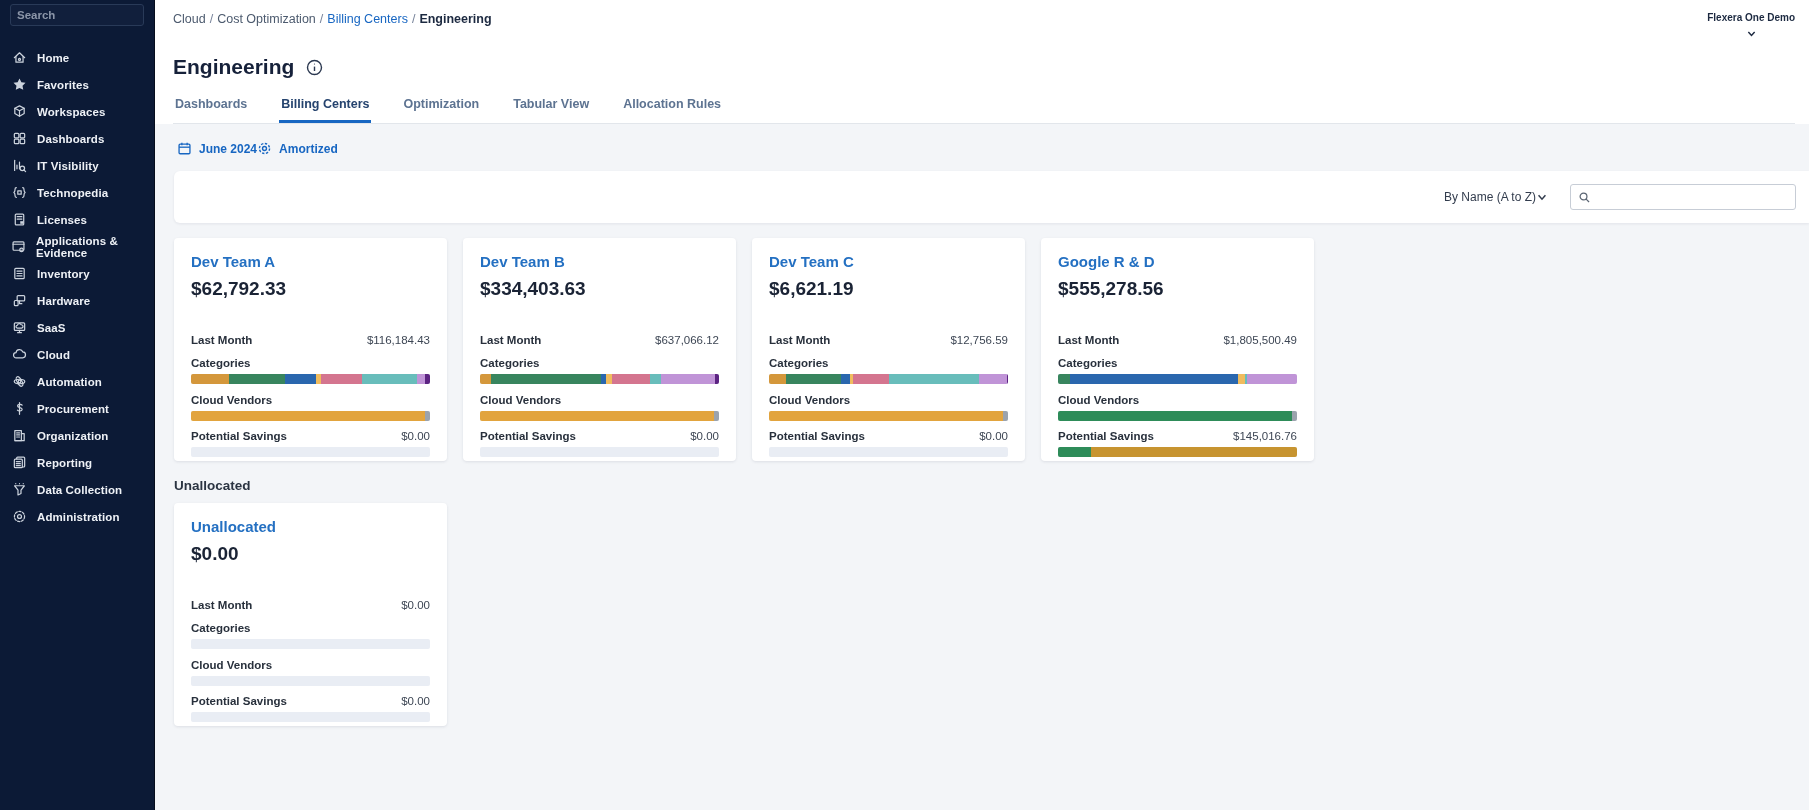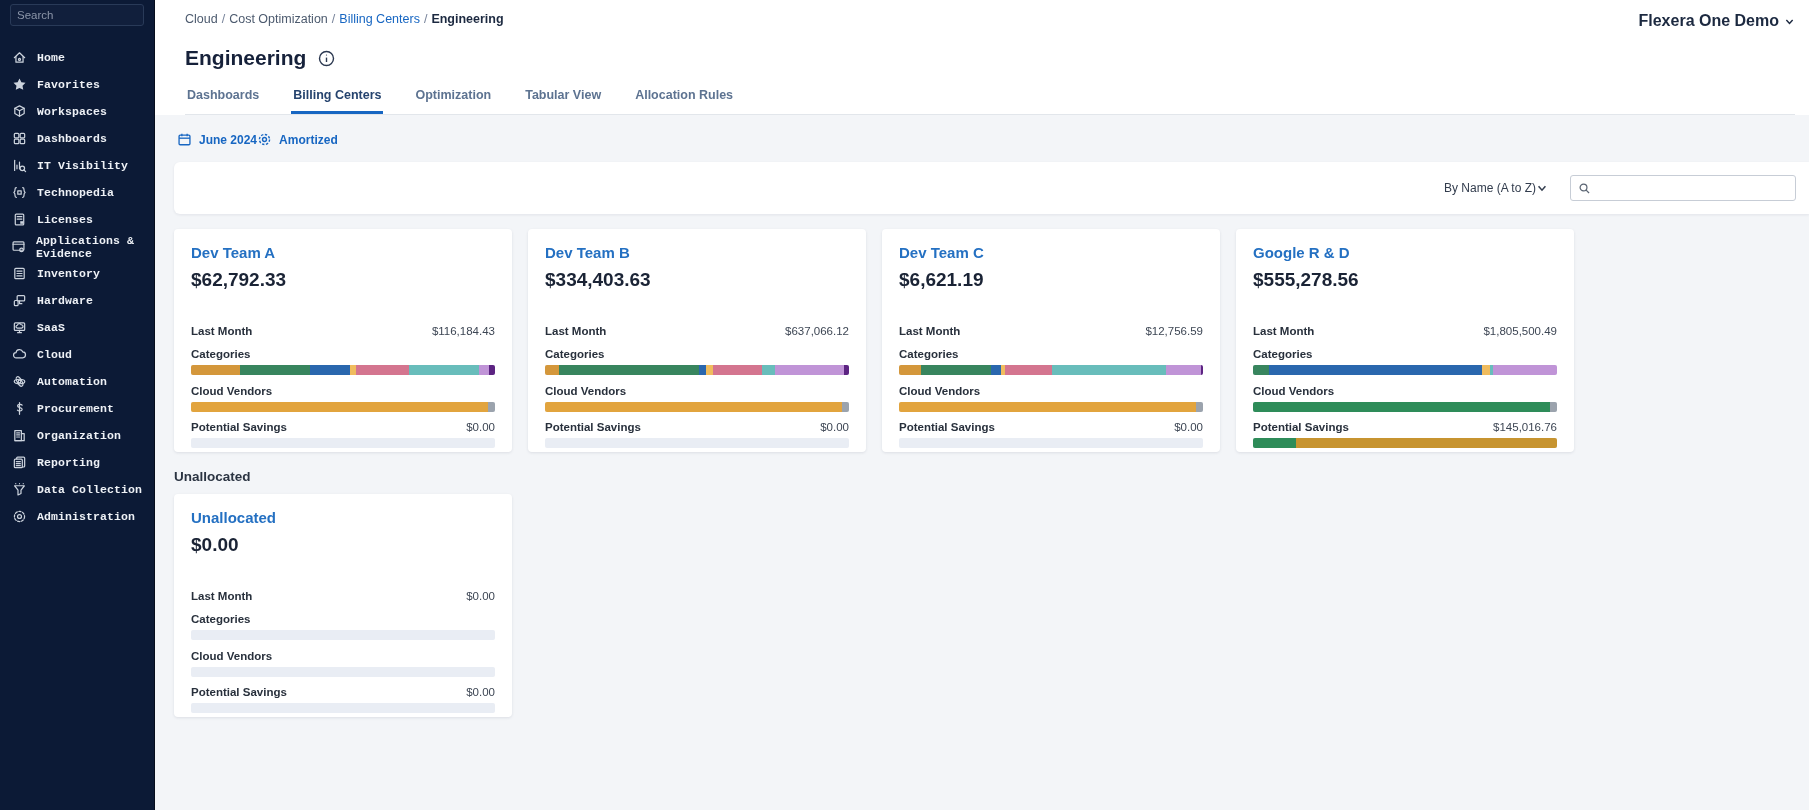--- a/index.html
+++ b/index.html
@@ -5,37 +5,37 @@
   * { margin:0; padding:0; box-sizing:border-box; }
   html,body { width:1809px; height:810px; overflow:hidden; }
   body { font-family:"Liberation Sans", sans-serif; background:#f3f5f8; }
   .app { position:relative; width:1809px; height:810px; display:flex; }
 
   
   .sidebar { width:155px; height:810px; background:#0c1a36; flex:0 0 155px; color:#e8ecf2; border-right:1px solid #060d1d; }
   .logo { text-align:center; padding:12px 0 8px; font-size:21px; font-weight:700; letter-spacing:.5px; color:#ffffff; }
   .logo .x { color:#1ba7e0; }
   .side-search { margin:4px 10px 10px; height:22px; background:#111f3c; border:1px solid #293a58; border-radius:3px; display:flex; align-items:center; padding:0 6px; }
-  .side-search input { flex:1; background:transparent; border:none; outline:none; color:#cdd4e0; font-size:11.5px; font-family:"Liberation Sans",sans-serif; }
+  .side-search input { flex:1; background:transparent; border:none; outline:none; color:#cdd4e0; font-size:11.5px; font-family:"Liberation Sans",sans-serif;font-weight:bold; }
   .side-search input::placeholder { color:#8b95a8; }
   .nav { padding-top:8px; }
-  .nav-item { display:flex; align-items:center; height:27px; padding:0 10px 0 11px; cursor:pointer;font-family:Liberation Mono, monospace; }
+  .nav-item { display:flex; align-items:center; height:27px; padding:0 10px 0 11px; cursor:pointer; }
   .nav-item .nicon { width:16px; height:16px; margin-right:10px; color:#ccd3dd; display:flex; align-items:center; justify-content:center; }
   .nav-item .nicon svg { width:15px; height:15px; }
   .nav-item .nlabel { font-size:11.5px; font-weight:700; color:#eef1f6; letter-spacing:.1px; }
 
   
   .main { flex:1; display:flex; flex-direction:column; background:#f3f5f8; }
-  .main-head { background:#ffffff; padding:0 14px 0 30px; }
+  .main-head { background:#ffffff; padding:0 14px 0 18px; }
   .head-row { display:flex; justify-content:space-between; align-items:flex-start; padding-top:12px; }
   .breadcrumb { font-size:12.5px; color:#4c5a6e; }
   .breadcrumb .sep { color:#77839a; margin:0 4px; }
   .breadcrumb .bc-link { color:#1766c2; cursor:pointer; }
   .breadcrumb .bc-current { color:#1c2940; font-weight:700; }
-  .account { font-size:16px; font-weight:600; color:#1c2940; display:flex; align-items:center; gap:5px; cursor:pointer; }
+  .account { font-size:10px; font-weight:600; color:#1c2940; display:flex; align-items:center; gap:5px; cursor:pointer;flex-direction:column; }
   .account svg { width:11px; height:11px; }
   .title-row { display:flex; align-items:center; gap:12px; margin-top:16px; }
   .page-title { font-size:21px; font-weight:700; color:#16213a; }
   .info-icon { width:17px; height:17px; color:#2b3850; cursor:pointer; }
   .tabs { display:flex; gap:30px; margin-top:18px; border-bottom:1px solid #e2e6eb; }
   .tab { font-size:12.5px; font-weight:600; color:#5d7391; padding:0 2px 9px; cursor:pointer; border-bottom:3px solid transparent; }
   .tab.active { color:#25436e; font-weight:700; border-bottom-color:#1766c2; }
 
   .content { padding:0 0 0 19px; }
   .filter-row { display:flex; align-items:center; margin:17px 0 0 3px; }
@@ -43,21 +43,21 @@
   .filter svg { width:15px; height:15px; }
 
   .toolbar { margin-top:15px; margin-right:0; height:52px; background:#ffffff; border-radius:6px 0 0 6px; box-shadow:0 1px 3px rgba(20,30,60,.08); display:flex; align-items:center; justify-content:flex-end; padding-right:13px; gap:22px; }
   .sort-control { display:flex; align-items:center; font-size:12px; color:#323c4d; cursor:pointer; }
   .sort-control svg { width:12px; height:12px; color:#323c4d; }
   .toolbar-search { width:226px; height:26px; background:#fff; border:1px solid #c7cdd6; border-radius:3px; display:flex; align-items:center; padding:0 7px; }
   .toolbar-search svg { width:13px; height:13px; color:#5b6573; margin-right:6px; flex:0 0 13px; }
   .toolbar-search input { flex:1; border:none; outline:none; font-size:12px; font-family:"Liberation Sans",sans-serif; color:#333; background:transparent; }
 
   .cards-row { display:flex; gap:16px; margin-top:15px; }
-  .card { width:338px; height:223px; background:#fff; border-radius:4px; box-shadow:0 1px 3px rgba(20,30,60,.10); padding:15px 17px 0; cursor:pointer; }
+  .card { width:273px; height:223px; background:#fff; border-radius:4px; box-shadow:0 1px 3px rgba(20,30,60,.10); padding:15px 17px 0; cursor:pointer; }
   .card-title { font-size:15px; font-weight:600; color:#2470c2; cursor:pointer; line-height:17px; }
   .card-amount { margin-top:7px; font-size:19px; font-weight:700; color:#1a2335; line-height:23px; }
   .card-row { display:flex; justify-content:space-between; align-items:baseline; margin-top:34px;text-align:right; }
   .card-row.savings { margin-top:9px; }
   .row-label { font-size:11.5px; font-weight:700; color:#28303c; line-height:13px; }
   .row-value { font-size:11.5px; color:#3d4654; line-height:13px; }
   .bar-label { font-size:11.5px; font-weight:700; color:#28303c; margin-top:10px; line-height:13px; }
   .bar { margin-top:4px; height:10px; border-radius:2px; background:#e9edf4; overflow:hidden; display:flex; }
   .bar .seg { height:100%; }
 

